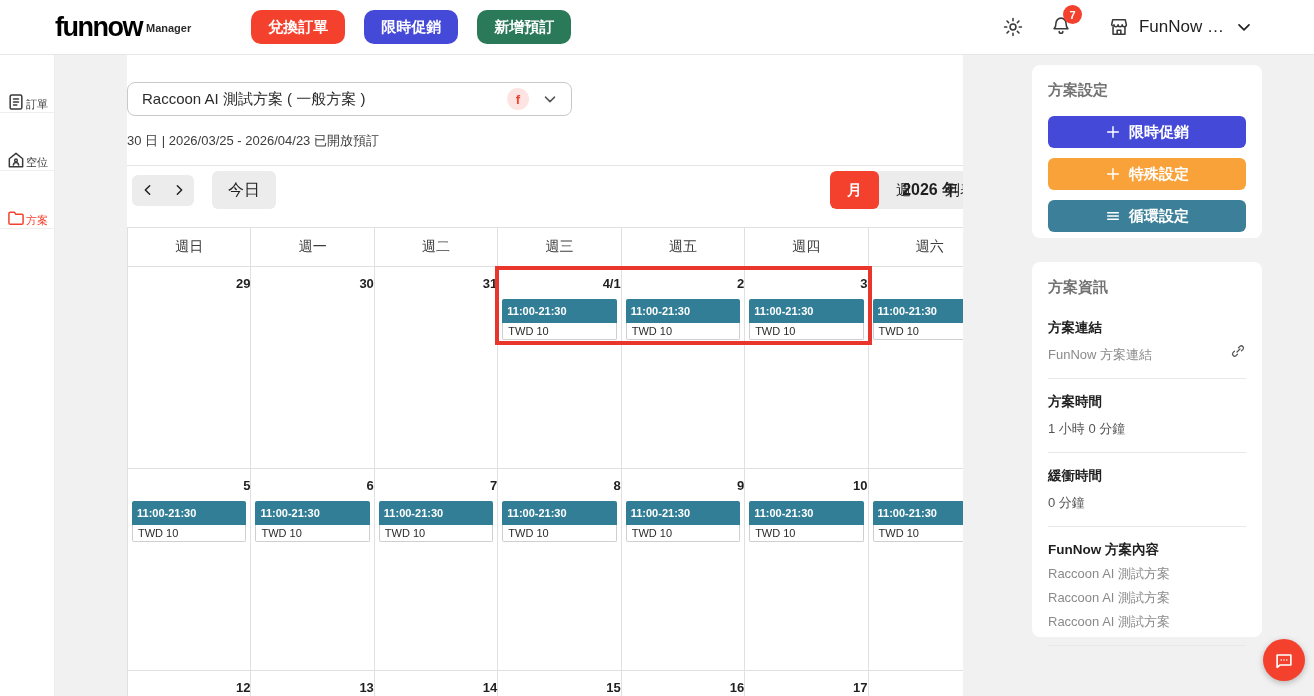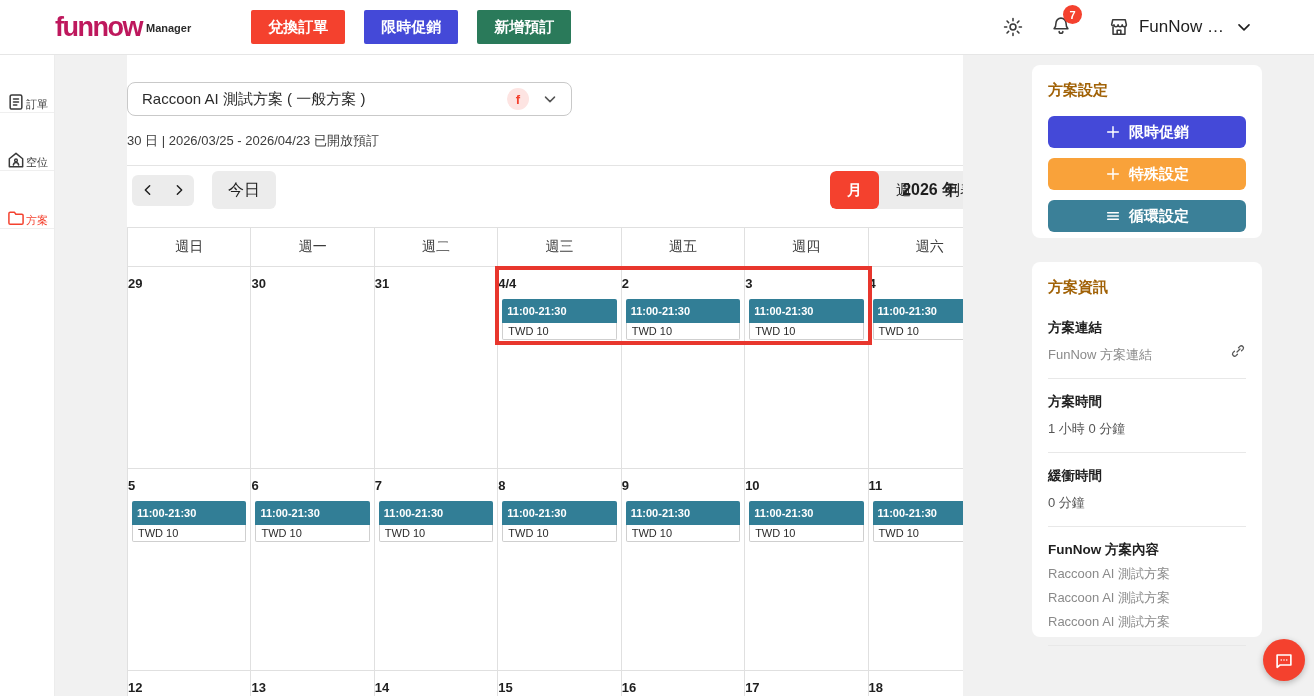--- a/index.html
+++ b/index.html
@@ -4,23 +4,23 @@
 <style>
   * { margin:0; padding:0; box-sizing:border-box; }
   html,body { width:1314px; height:696px; overflow:hidden; }
   body { font-family:"Liberation Sans","DejaVu Sans",sans-serif; background:#f1f1f1; color:#212121; }
   .viewport { position:relative; width:1314px; height:696px; }
 
   
   .app-header { position:absolute; top:0; left:0; width:1314px; height:55px; background:#fff;
                 border-bottom:1px solid #e6e6e6; display:flex; align-items:center; z-index:30; }
   .logo { display:flex; align-items:center; margin-left:55px; cursor:pointer; }
-  .logo-text { color:#be185d; font-size:27px; font-weight:800; letter-spacing:-1.5px; line-height:1; }
+  .logo-text { color:#000000; font-size:27px; font-weight:800; letter-spacing:-1.5px; line-height:1; }
   .logo-mgr { color:#2b2b2b; font-size:11px; font-weight:600; margin-left:4px; margin-top:2px; }
-  .hbtn { border:none; border-radius:2px; height:34px; padding:0 17px; color:#fff; font-size:15px;
+  .hbtn { border:none; border-radius:10px; height:34px; padding:0 17px; color:#fff; font-size:15px;
           font-weight:600; cursor:pointer; font-family:inherit; }
   .hbtn.red    { background:#f4412e; margin-left:60px; }
   .hbtn.indigo { background:#4449d8; margin-left:19px; }
   .hbtn.green  { background:#2a7a5a; margin-left:19px; }
   .header-right { margin-left:auto; display:flex; align-items:center; margin-right:60px; }
   .hicon { width:22px; height:22px; color:#3a3a3a; cursor:pointer; }
   .bell-wrap { position:relative; margin-left:26px; cursor:pointer; }
   .badge { position:absolute; top:-9px; right:-10px; background:#f4412e; color:#fff; font-size:11px;
            font-weight:700; min-width:19px; height:19px; border-radius:10px; display:flex;
            align-items:center; justify-content:center; padding:0 4px; }
@@ -57,34 +57,34 @@
   .view-btn { border:none; background:transparent; padding:0 17px; font-size:15px; color:#1f1f1f;
               cursor:pointer; font-family:inherit; }
   .view-btn.active { background:#f4412e; color:#fff; border-radius:6px; font-weight:600; }
 
   .grid-wrap { position:relative; margin-top:18px; width:865px; }
   .cal-grid { display:grid; grid-template-columns:repeat(7,1fr); border-top:1px solid #e0e0e0; border-left:1px solid #e0e0e0; }
   .head-cell { height:39px; border-right:1px solid #e0e0e0; border-bottom:1px solid #e0e0e0;
                display:flex; align-items:center; justify-content:center; font-size:14px; color:#3c3c3c; background:#fff; }
   .day-cell { height:202px; border-right:1px solid #e0e0e0; border-bottom:1px solid #e0e0e0;
               background:#fff; padding-top:9px; cursor:pointer; }
-  .day-num { text-align:left; font-size:13px; font-weight:700; color:#1f1f1f; margin-bottom:8px; }
+  .day-num { text-align:right; font-size:13px; font-weight:700; color:#1f1f1f; margin-bottom:8px; }
   .evt { margin:0 4px; cursor:pointer; }
   .evt-time { background:#327e96; color:#fff; font-size:11px; font-weight:700; padding:6px 5px;
               border-radius:2px 2px 0 0; }
   .evt-price { background:#fff; border:1px solid #cfcfcf; border-top:none; color:#2b2b2b; font-size:11px;
                padding:2px 5px; border-radius:0 0 2px 2px; }
   .highlight-rect { position:absolute; left:calc(42.857% - 3px); width:calc(42.857% + 7px);
                     top:39px; height:79px; border:4px solid #e8362d; pointer-events:none; z-index:5; }
 
   
   .right-col { position:absolute; top:55px; left:1032px; width:230px; }
   .card { background:#fff; border-radius:8px; }
   .card.settings { margin-top:10px; padding:16px 16px 10px; height:173px; }
-  .card-title { font-size:15px; font-weight:700; color:#a16207; }
+  .card-title { font-size:15px; font-weight:700; color:#737373; }
   .set-btn { width:100%; height:32px; border:none; border-radius:6px; color:#fff; font-size:15px; font-weight:600;
              display:flex; align-items:center; justify-content:center; cursor:pointer; font-family:inherit; }
   .set-btn .bic { margin-right:8px; display:flex; }
   .set-btn.b0 { background:#4449d8; margin-top:16px; }
   .set-btn.b1 { background:#f9a23a; margin-top:10px; }
   .set-btn.b2 { background:#3b8098; margin-top:10px; }
 
   .card.info { margin-top:24px; padding:16px; height:375px; }
   .info-label { font-size:13.5px; font-weight:700; color:#1f1f1f; }
   .info-value { font-size:13px; color:#555; margin-top:9px; }
@@ -225,21 +225,21 @@
           <div class="day-cell">
             <div class="day-num">29</div>
           </div>
           <div class="day-cell">
             <div class="day-num">30</div>
           </div>
           <div class="day-cell">
             <div class="day-num">31</div>
           </div>
           <div class="day-cell">
-            <div class="day-num">4/4</div>
+            <div class="day-num">4/1</div>
             <div class="evt">
               <div class="evt-time">11:00-21:30</div>
               <div class="evt-price">TWD 10</div>
             </div>
           </div>
           <div class="day-cell">
             <div class="day-num">2</div>
             <div class="evt">
               <div class="evt-time">11:00-21:30</div>
               <div class="evt-price">TWD 10</div>

